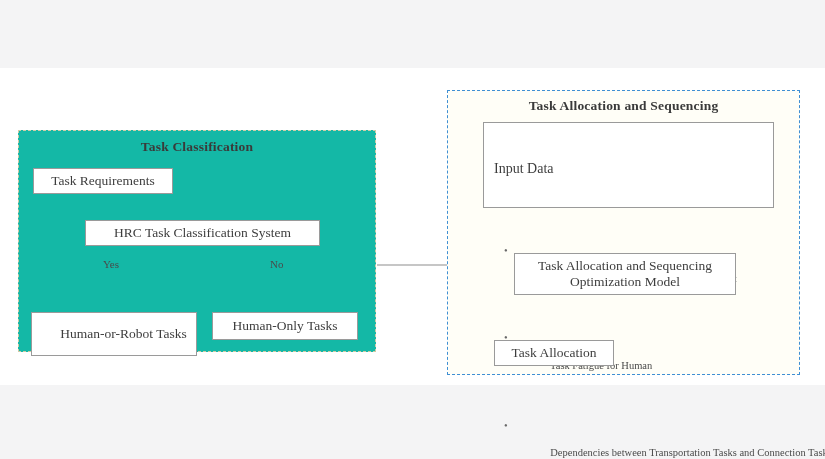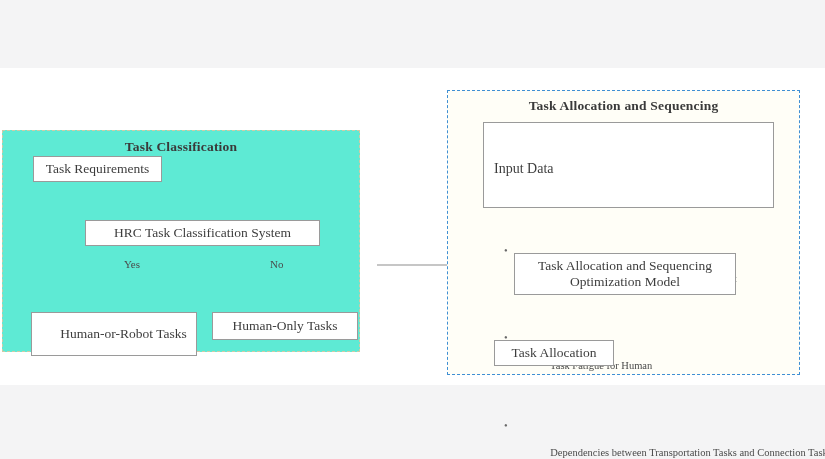--- a/index.html
+++ b/index.html
@@ -38,26 +38,26 @@
     height: 317px;
     background: #ffffff;
   }
 
   
   .panel {
     position: absolute;
     box-sizing: border-box;
   }
   .panel-left {
-    left: 2px;
+    left: 18px;
     top: 62px;
     width: 358px;
     height: 222px;
     border: 1px dashed #cfcaa6;
-    background: #5eead4;
+    background: #14b8a6;
   }
   .panel-right {
     left: 447px;
     top: 22px;
     width: 353px;
     height: 285px;
     border: 1px dashed #3f8fd4;
     background: #fffef7;
   }
   .panel-title {
@@ -82,21 +82,21 @@
     display: flex;
     align-items: center;
     justify-content: center;
     text-align: center;
     line-height: 1.18;
     font-size: 13.5px;
     white-space: pre;
   }
 
   
-  .box-task-req      { left: 33px;  top: 88px; width: 129px; height: 26px; text-align: center; }
+  .box-task-req      { left: 33px;  top: 100px; width: 140px; height: 26px; text-align: center; }
   .box-robot-spec    { left: 198px; top: 100px; width: 158px; height: 26px; }
   .box-hrc           { left: 85px;  top: 152px; width: 235px; height: 26px; }
   .box-hor           { left: 31px;  top: 244px; width: 166px; height: 44px; padding-left: 19px; }
   .box-ho            { left: 212px; top: 244px; width: 146px; height: 28px; }
 
   
   .box-input-data {
     left: 483px; top: 54px; width: 291px; height: 86px;
     display: block;
     padding: 6px 0 0 0;
@@ -153,21 +153,21 @@
     white-space: pre;
   }
 
   
   .edge-label {
     position: absolute;
     font-size: 11px;
     color: #4a4a4a;
     white-space: pre;
   }
-  .label-yes { left: 103px; top: 190px; margin-left: 21px; }
+  .label-yes { left: 103px; top: 190px; }
   .label-no  { left: 270px; top: 190px; }
   .label-classification {
     left: 379px;
     top: 177px;
     width: 76px;
     text-align: center;
     line-height: 1.25;
     font-size: 10.5px;
   }
 

